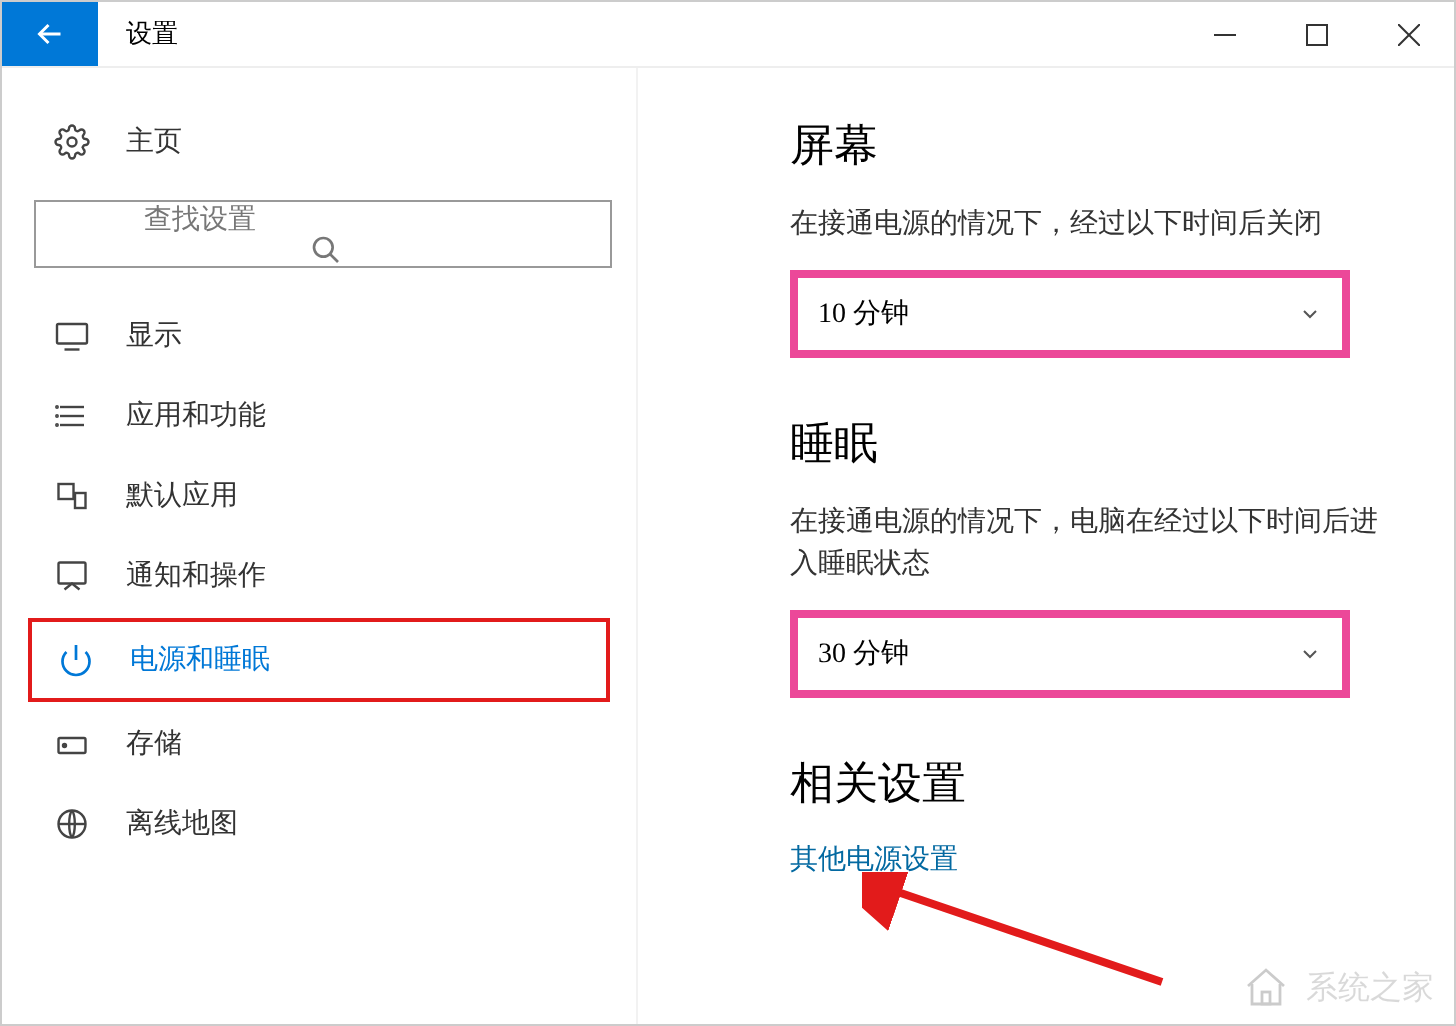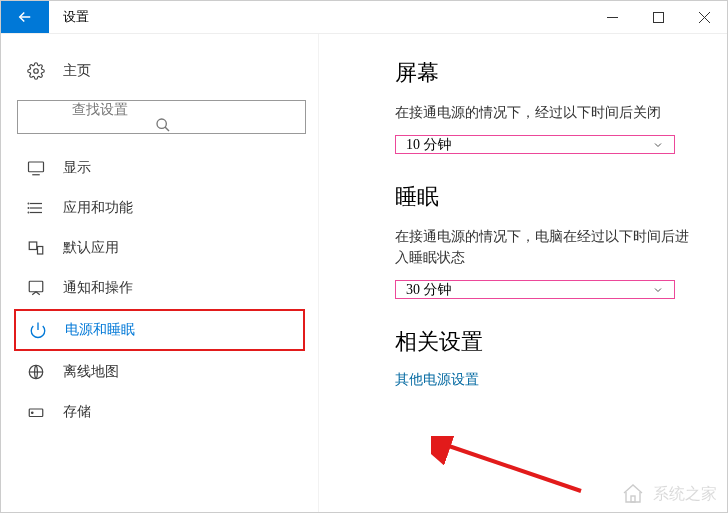--- a/index.html
+++ b/index.html
@@ -134,22 +134,22 @@
 }
 .section-title.first { margin-top: 0; }
 .section-desc {
   font-size: 14px;
   color: #333;
   margin-bottom: 12px;
   line-height: 1.5;
 }
 .select-box {
   width: 280px;
-  height: 19px;
-  border: 1px solid #ec4899;
+  height: 44px;
+  border: 4px solid #ec4899;
   display: flex;
   align-items: center;
   padding: 0 10px;
   justify-content: space-between;
   font-size: 14px;
   margin-bottom: 28px;
 }
 .select-box .chev {
   font-size: 12px;
   color: #555;
@@ -285,37 +285,37 @@
             <path d="M18.36 6.64a9 9 0 11-12.73 0"></path>
             <line x1="12" y1="2" x2="12" y2="12"></line>
           </svg>
       </span>
       <span>电源和睡眠</span>
     </div>
 
     <div class="nav-item">
       <span class="icon">
         <svg width="18" height="18" viewBox="0 0 24 24" fill="none" stroke="#444" stroke-width="1.6">
+            <rect x="3" y="8" width="18" height="10" rx="1"></rect>
+            <circle cx="7" cy="13" r="1" fill="#444"></circle>
+          </svg>
+      </span>
+      <span>存储</span>
+    </div>
+
+    <div class="nav-item">
+      <span class="icon">
+        <svg width="18" height="18" viewBox="0 0 24 24" fill="none" stroke="#444" stroke-width="1.6">
             <circle cx="12" cy="12" r="9"></circle>
             <path d="M3 12h18"></path>
             <path d="M12 3c2.5 3 2.5 15 0 18"></path>
             <path d="M12 3c-2.5 3-2.5 15 0 18"></path>
           </svg>
       </span>
       <span>离线地图</span>
-    </div>
-
-    <div class="nav-item">
-      <span class="icon">
-        <svg width="18" height="18" viewBox="0 0 24 24" fill="none" stroke="#444" stroke-width="1.6">
-            <rect x="3" y="8" width="18" height="10" rx="1"></rect>
-            <circle cx="7" cy="13" r="1" fill="#444"></circle>
-          </svg>
-      </span>
-      <span>存储</span>
     </div>
   </div>
 
   <div class="main">
     <div class="section-title first">屏幕</div>
     <div class="section-desc">在接通电源的情况下，经过以下时间后关闭</div>
     <div class="select-box">
       <span>10 分钟</span>
       <span class="chev">
         <svg width="12" height="12" viewBox="0 0 24 24" fill="none" stroke="#555" stroke-width="2">

